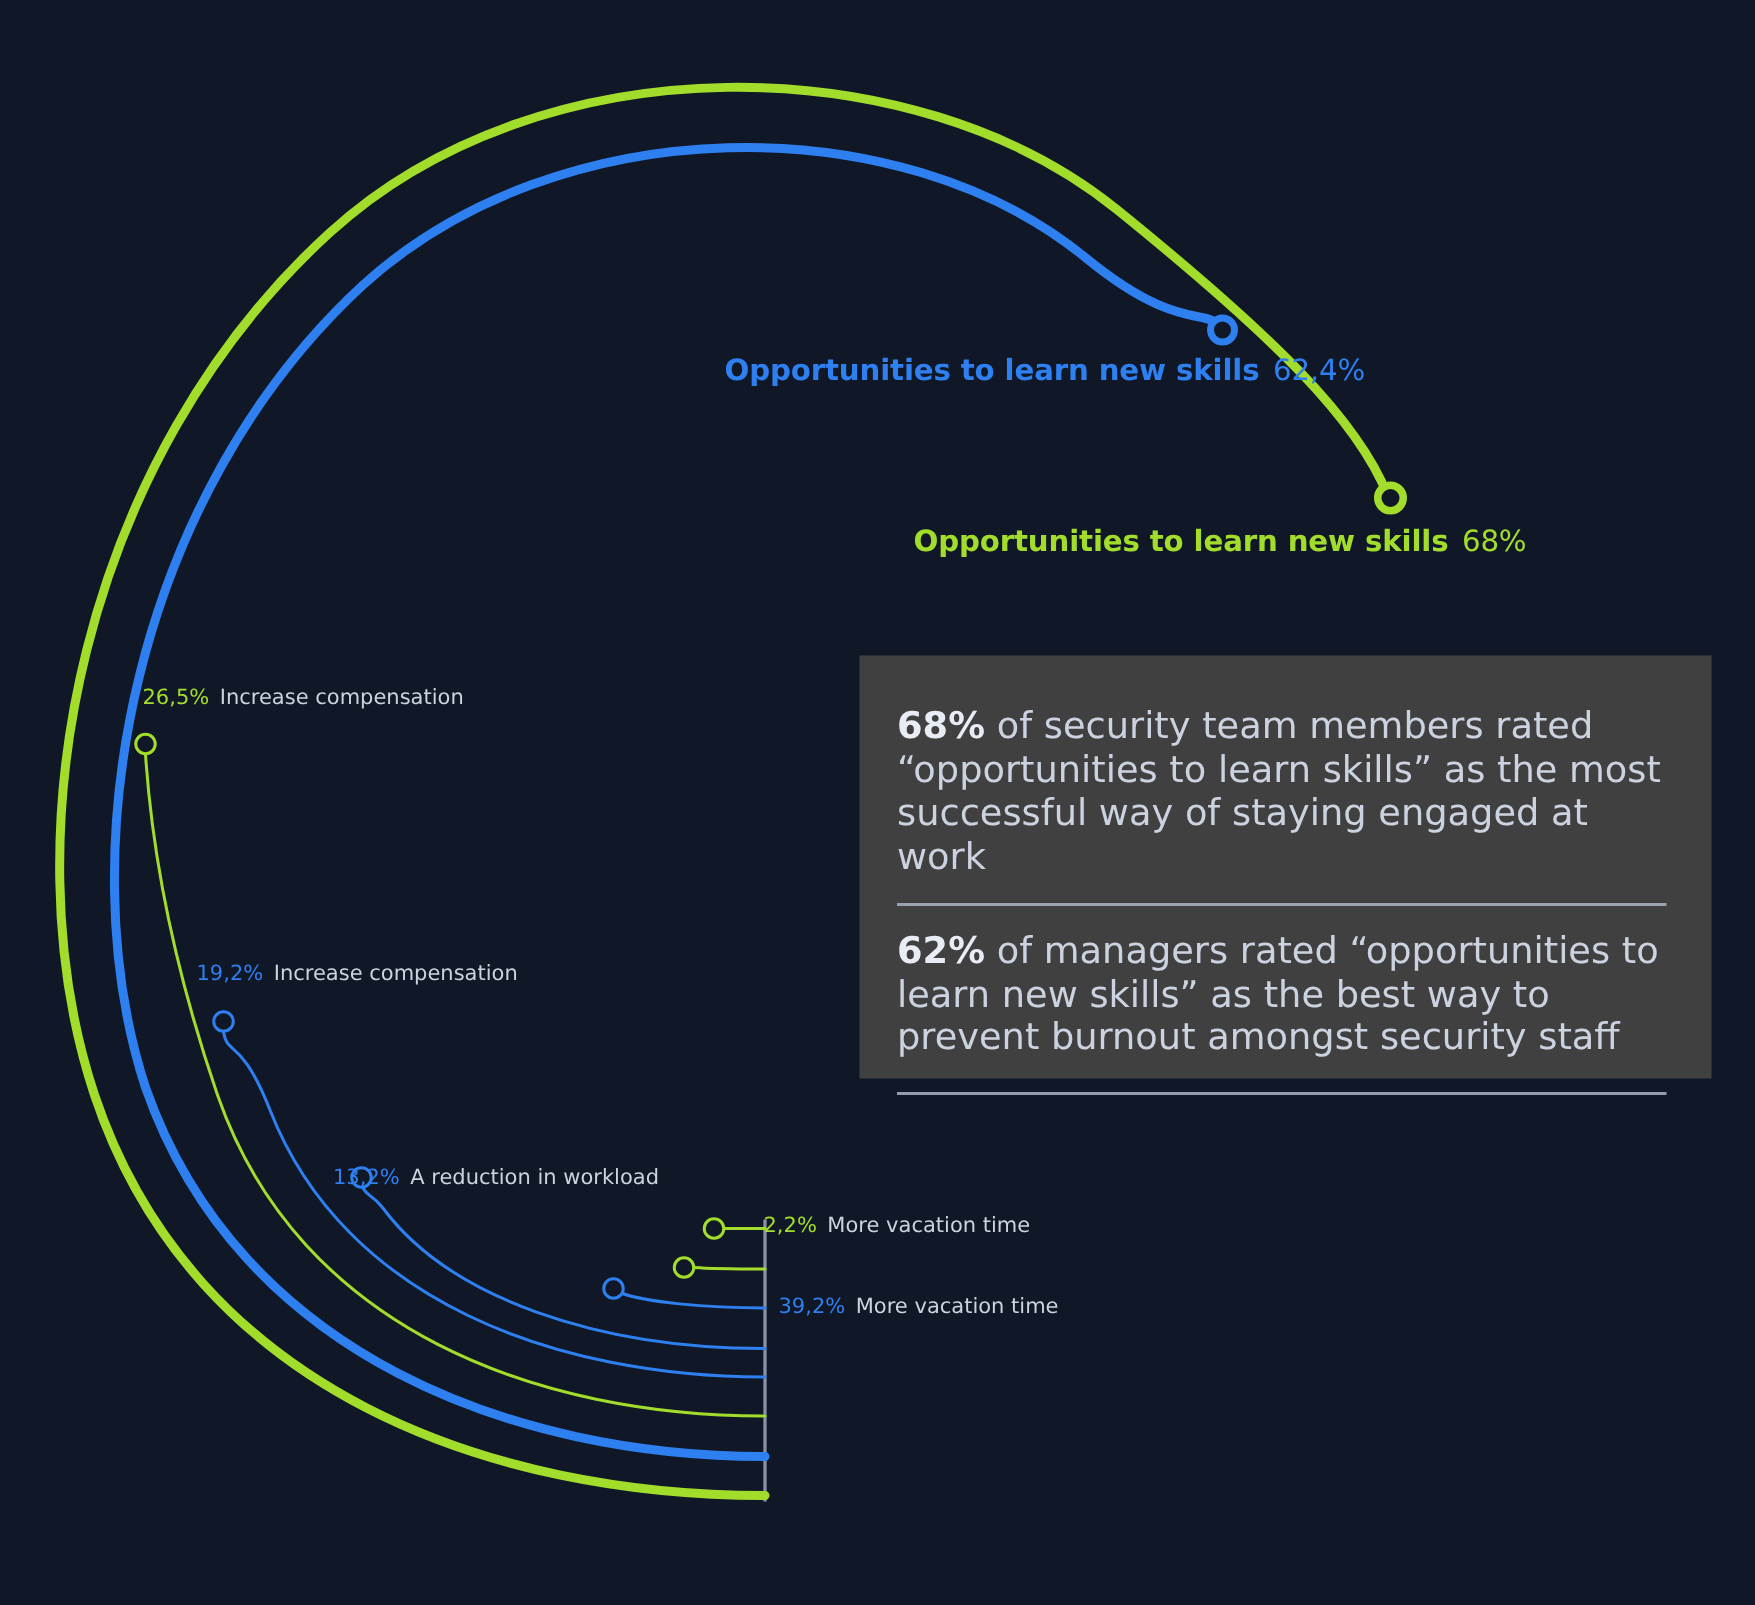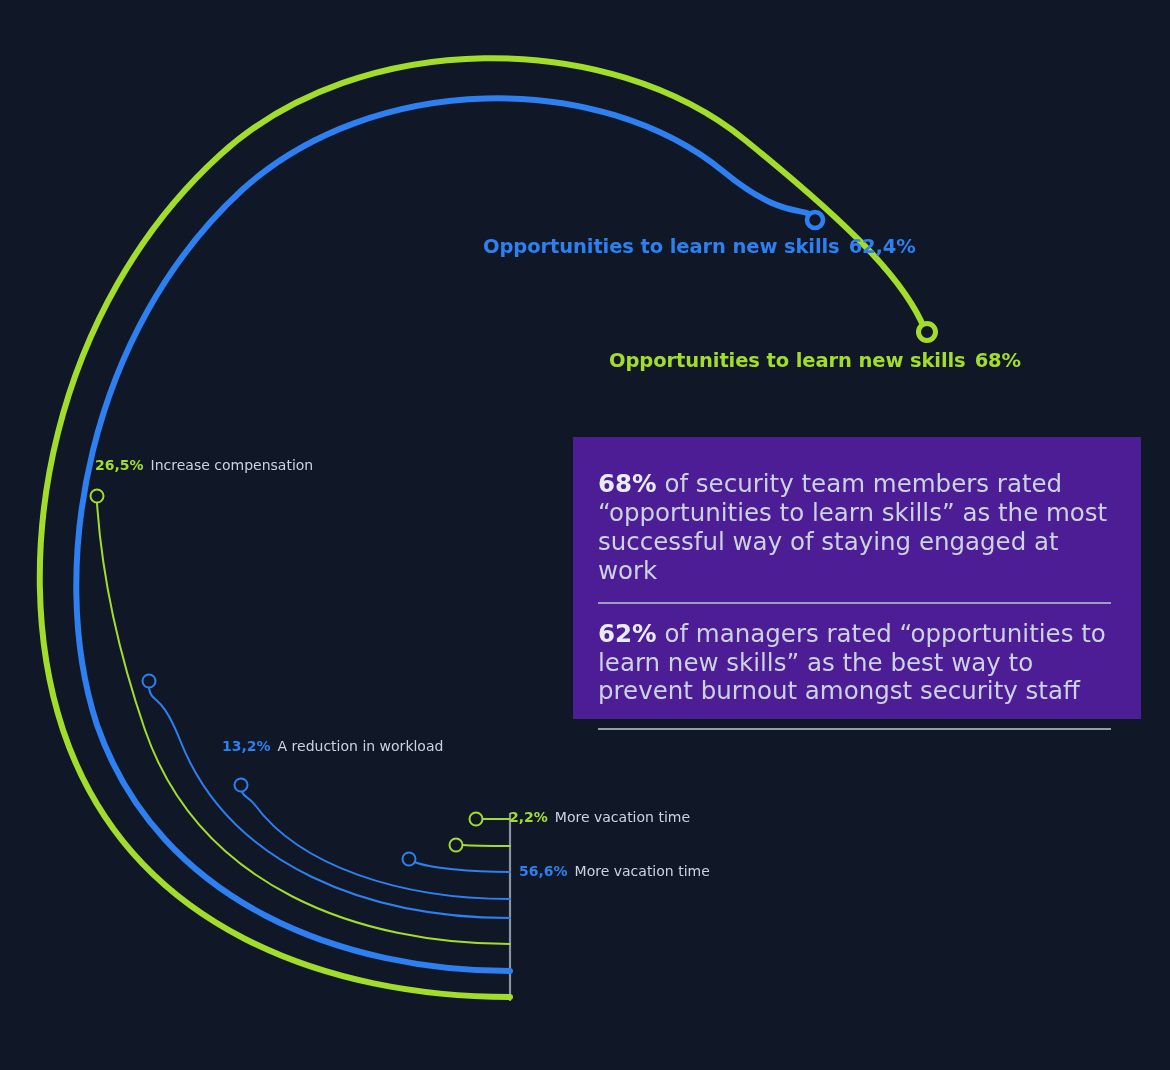--- a/index.html
+++ b/index.html
@@ -7,42 +7,42 @@
     width:1170px;height:1070px;
     background:#101827;
     font-family:"DejaVu Sans", sans-serif;
     overflow:hidden;
     position:relative;
   }
   #stage{position:absolute;inset:0;width:1170px;height:1070px;}
   svg.arcs{position:absolute;left:0;top:0;width:1170px;height:1070px;}
 
   .lbl{position:absolute;white-space:nowrap;line-height:1;}
-  .pct{font-weight:700;margin-top:40px;}
+  .pct{font-weight:400;margin-top:40px;}
   .cat{color:#ccd3e0;}
 
   
   .lbl-sm{font-size:14px;}
   .lbl-sm .pct{margin-right:7px;}
 
   
   .lbl-big{font-size:19.5px;font-weight:bold;letter-spacing:-0.1px;}
   .lbl-big .cat2{margin-right:9px;margin-left:37px;}
 
   .g{color:#a3dd2c;}
   .b{color:#2e7ff0;}
 
   
   .card{
     position:absolute;
     left:573px;top:437px;width:568px;height:282px;
     background:
       radial-gradient(ellipse 430px 300px at 2% 104%, rgba(58,106,96,0.95) 0%, rgba(42,78,74,0.55) 34%, rgba(22,36,48,0.0) 68%),
       linear-gradient(150deg,#1b2troll 0%,#18202f 100%);
-    background-color:#4c1d95;
+    background-color:#404040;
     box-sizing:border-box;
     padding:33px 30px 0 25px;
   }
   .card-inner{position:relative;z-index:2;}
   .card p{
     margin:0;
     color:#ccd3e0;
     font-size:24.5px;
     line-height:1.18;
     font-weight:400;
@@ -108,32 +108,35 @@
   </div>
 
   <div class="lbl lbl-big g" style="left:572px;top:351px;text-align:center;">
     <span class="cat2">Opportunities to learn new skills</span><span class="pct">68%</span>
   </div>
 
   <div class="lbl lbl-sm" style="left:95px;top:458px;">
     <span class="pct g">26,5%</span><span class="cat">Increase compensation</span>
   </div>
 
+  <div class="lbl lbl-sm" style="left:131px;top:642px;">
+    <span class="pct b">19,2%</span><span class="cat">Increase compensation</span>
+  </div>
 
-  <div class="lbl lbl-sm" style="left:222px;top:739px;">
+  <div class="lbl lbl-sm" style="left:222px;top:778px;">
     <span class="pct b">13,2%</span><span class="cat">A reduction in workload</span>
   </div>
 
   <div class="lbl lbl-sm" style="left:509px;top:810px;">
     <span class="pct g">2,2%</span><span class="cat">More vacation time</span>
   </div>
 
 
   <div class="lbl lbl-sm" style="left:519px;top:864px;">
-    <span class="pct b">56,6%</span><span class="cat">More vacation time</span>
+    <span class="pct b">39,2%</span><span class="cat">More vacation time</span>
   </div>
 
   <div class="card">
     <div class="card-inner">
       <p><b>68%</b><span> of security team members rated “opportunities to learn skills” as the most successful way of staying engaged at work</span></p>
       <div class="rule"></div>
       <p><b>62%</b><span> of managers rated “opportunities to learn new skills” as the best way to prevent burnout amongst security staff</span></p>
       <div class="rule last"></div>
     </div>
   </div>

